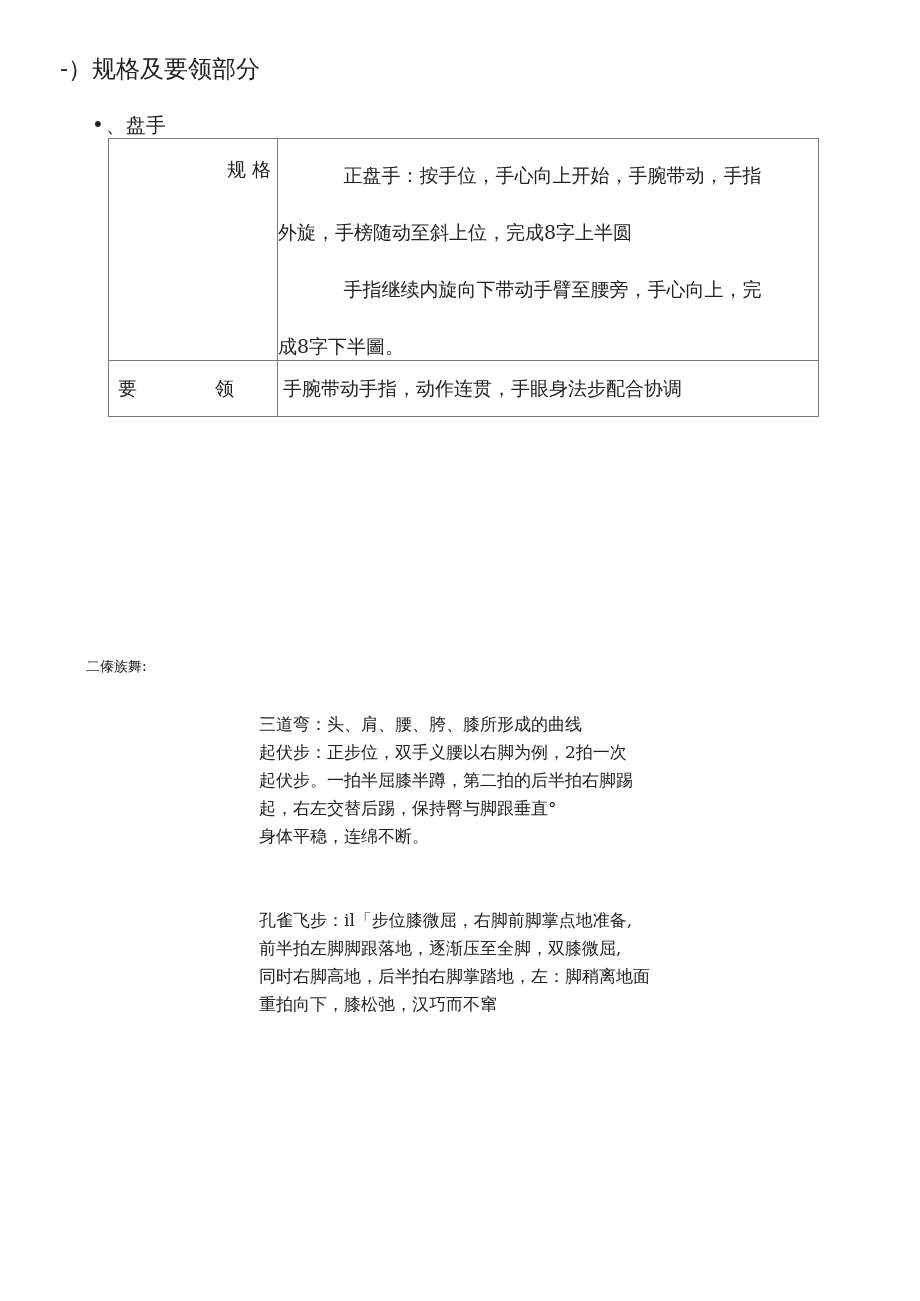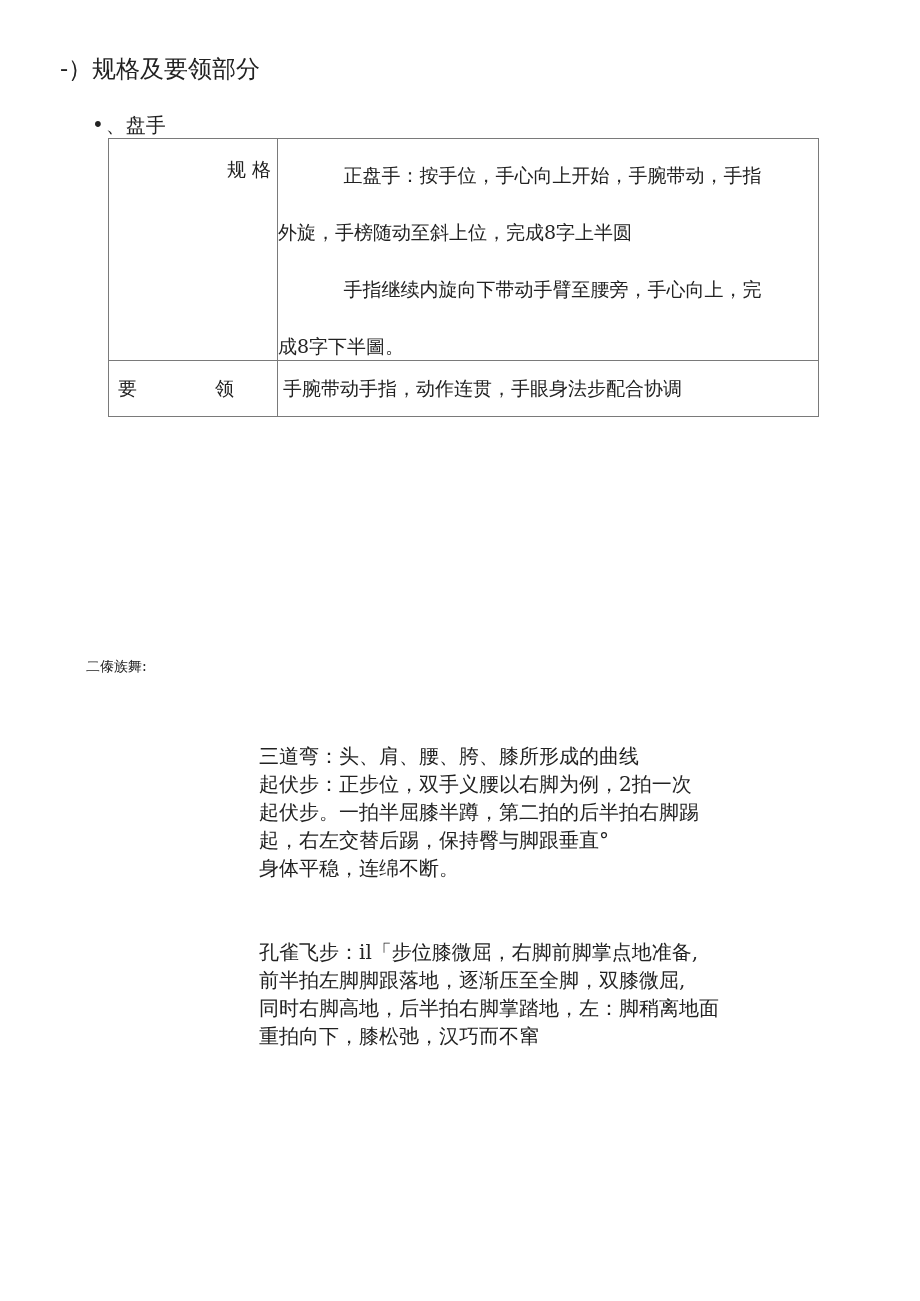--- a/index.html
+++ b/index.html
@@ -64,23 +64,22 @@
 
     .h3 {
       left: 58px; top: 653px;
       font-size: 14px;
       line-height: 26px;
       margin-left: 28px;
     }
     .para {
       position: absolute;
       left: 259px;
-      font-size: 20px;
+      font-size: 17px;
       line-height: 28px;
-      margin-top: 32px;
     }
     .para .ln { white-space: nowrap; height: 28px; }
     .para1 { top: 710px; }
     .para2 { top: 906px; }
   </style>
 </head>
 <body>
 
 <div class="abs h1">-）规格及要领部分</div>
 

